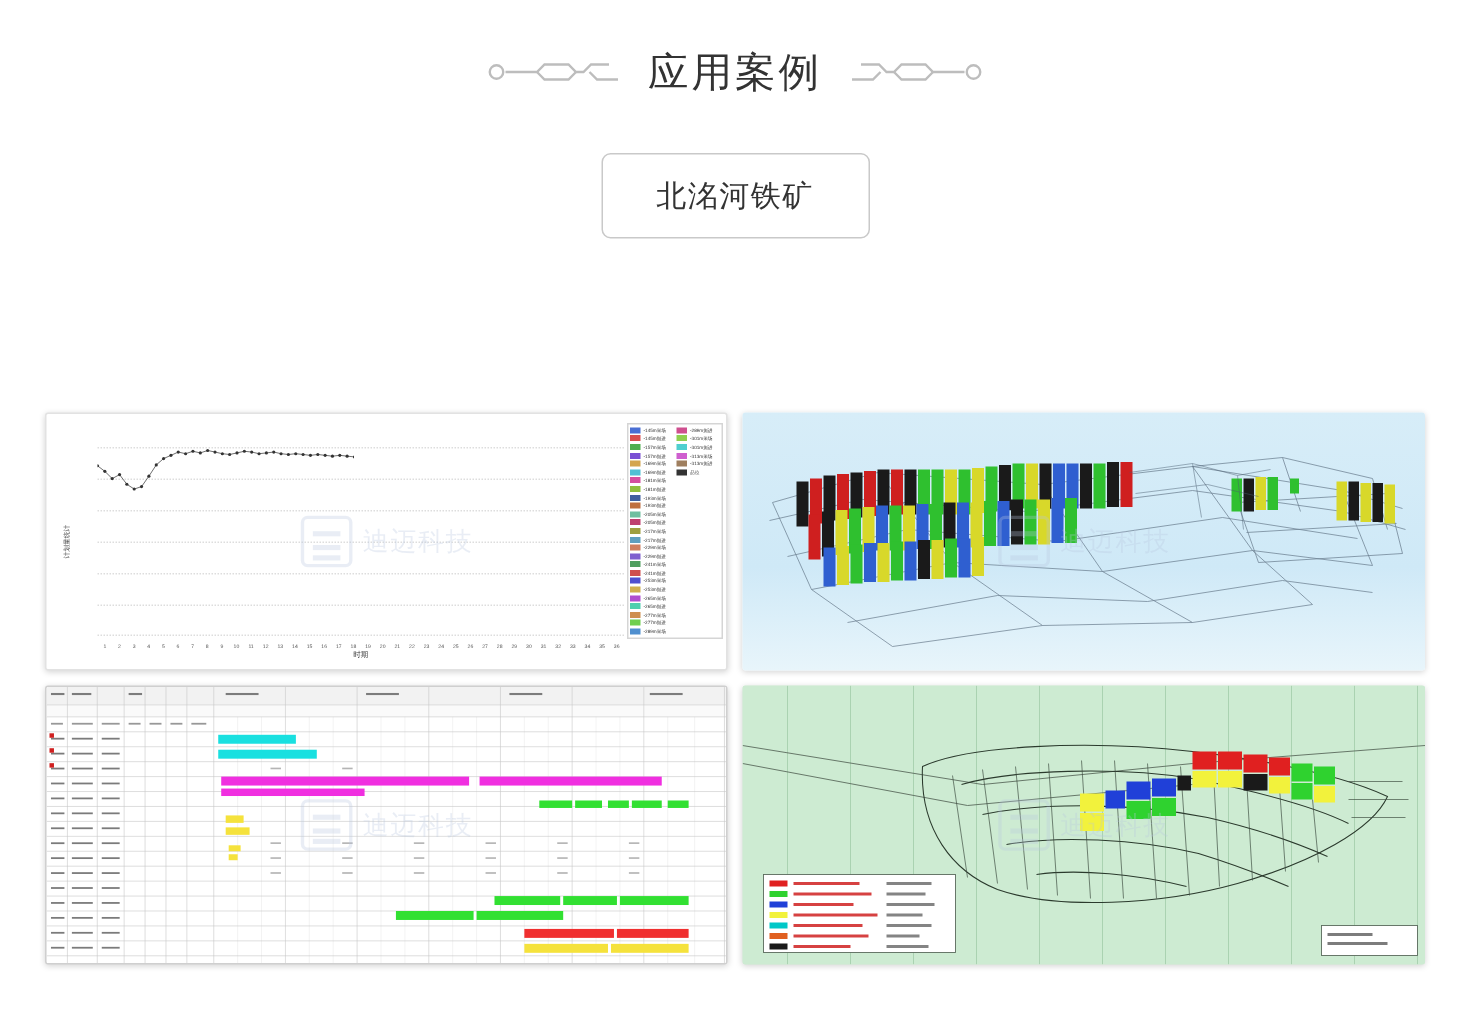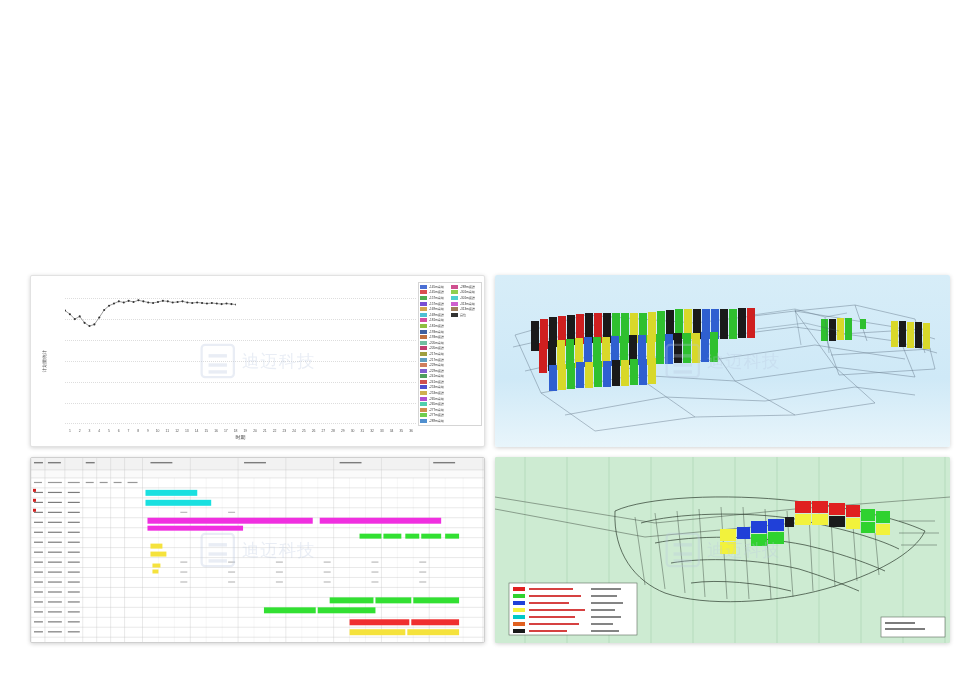--- a/index.html
+++ b/index.html
@@ -134,21 +134,39 @@
 
   
   .planmap { background: #cdebd2; }
   .planmap svg { position: absolute; inset: 0; }
 </style>
 </head>
 <body>
 
 <div class="page">
 
-
+  <div class="header">
+    <svg class="orn" width="90" height="26" viewBox="0 0 90 26">
+      <circle cx="7" cy="13" r="4.5" fill="none" stroke="#bdbdbd" stroke-width="1.6"></circle>
+      <path d="M13 13 H34 l5 -5 h16 l5 5 h5 l5 -5 h12" fill="none" stroke="#bdbdbd" stroke-width="1.6"></path>
+      <path d="M34 13 l5 5 h16 l5 -5" fill="none" stroke="#bdbdbd" stroke-width="1.6"></path>
+      <path d="M69 13 l5 5 h14" fill="none" stroke="#bdbdbd" stroke-width="1.6"></path>
+    </svg>
+    <div class="header-title">应用案例</div>
+    <svg class="orn" width="90" height="26" viewBox="0 0 90 26">
+      <circle cx="83" cy="13" r="4.5" fill="none" stroke="#bdbdbd" stroke-width="1.6"></circle>
+      <path d="M77 13 H56 l-5 -5 H35 l-5 5 h-5 l-5 -5 H8" fill="none" stroke="#bdbdbd" stroke-width="1.6"></path>
+      <path d="M56 13 l-5 5 H35 l-5 -5" fill="none" stroke="#bdbdbd" stroke-width="1.6"></path>
+      <path d="M21 13 l-5 5 H2" fill="none" stroke="#bdbdbd" stroke-width="1.6"></path>
+    </svg>
+  </div>
+
+  <div class="subtitle-wrap">
+    <div class="subtitle-box">北洺河铁矿</div>
+  </div>
 
 
   <div class="grid">
 
     <div class="cell chart1 shadow">
       <div class="c1-axis-y">
         <div class="c1-ylabel">计划量统计</div>
       </div>
 
       <div class="c1-plot">

